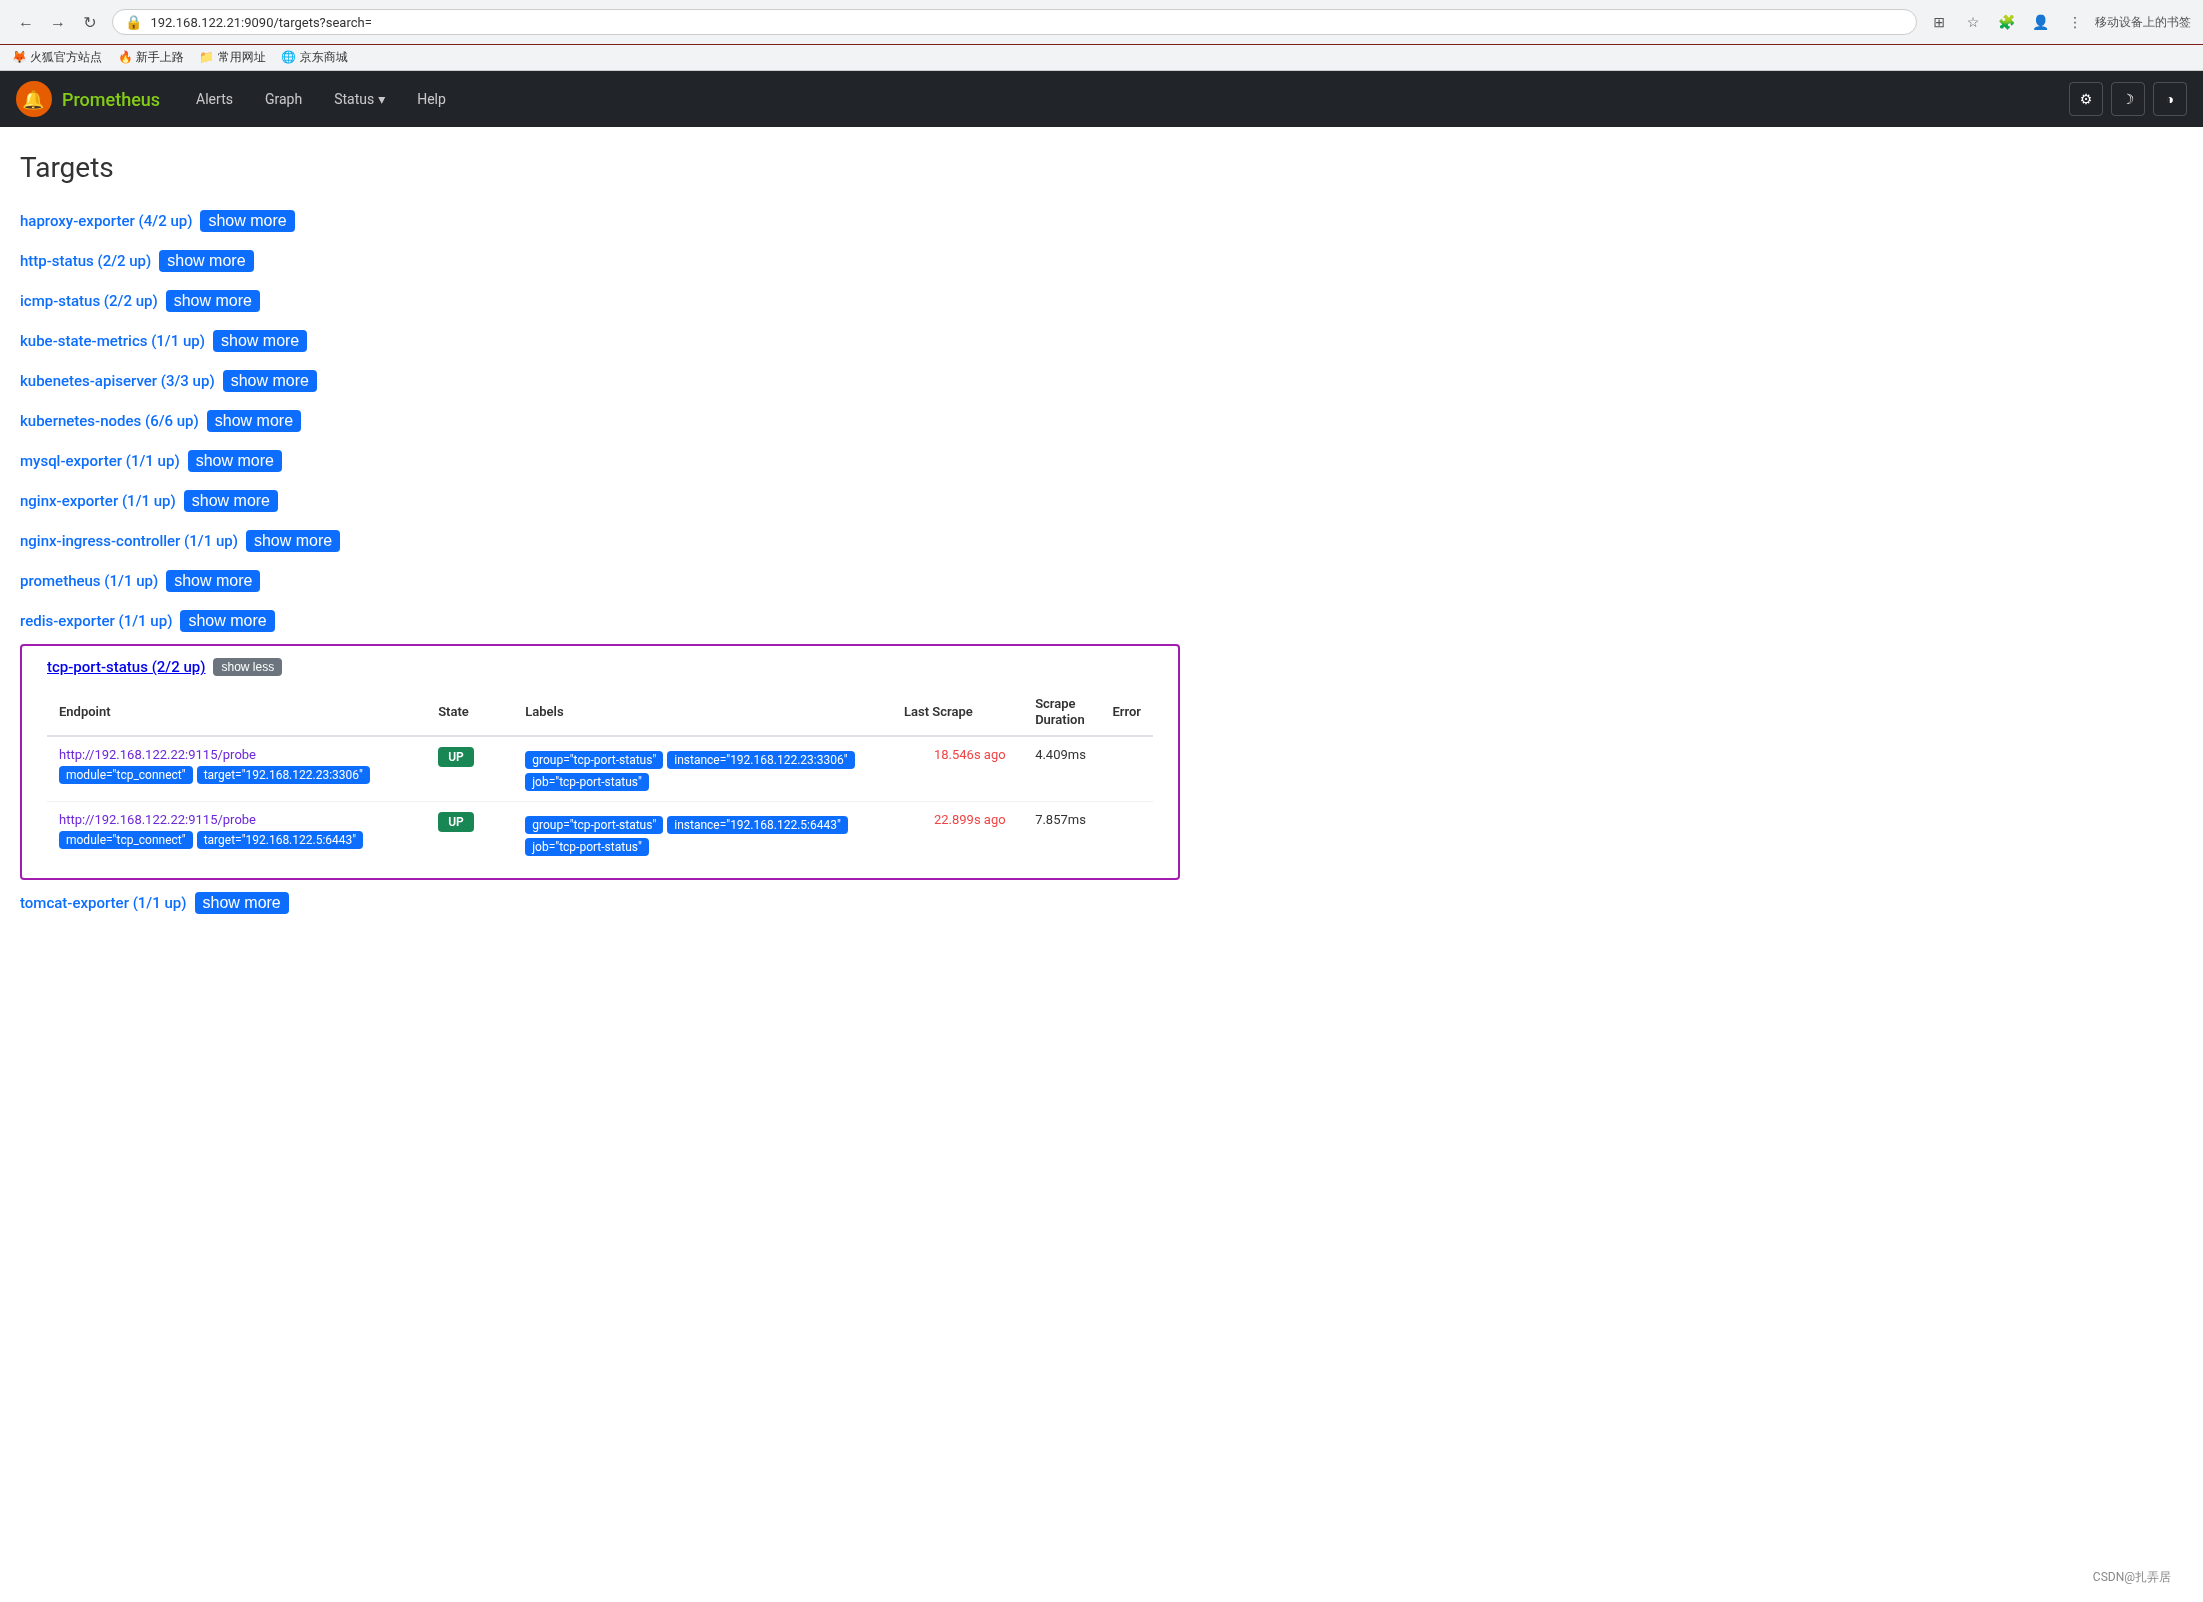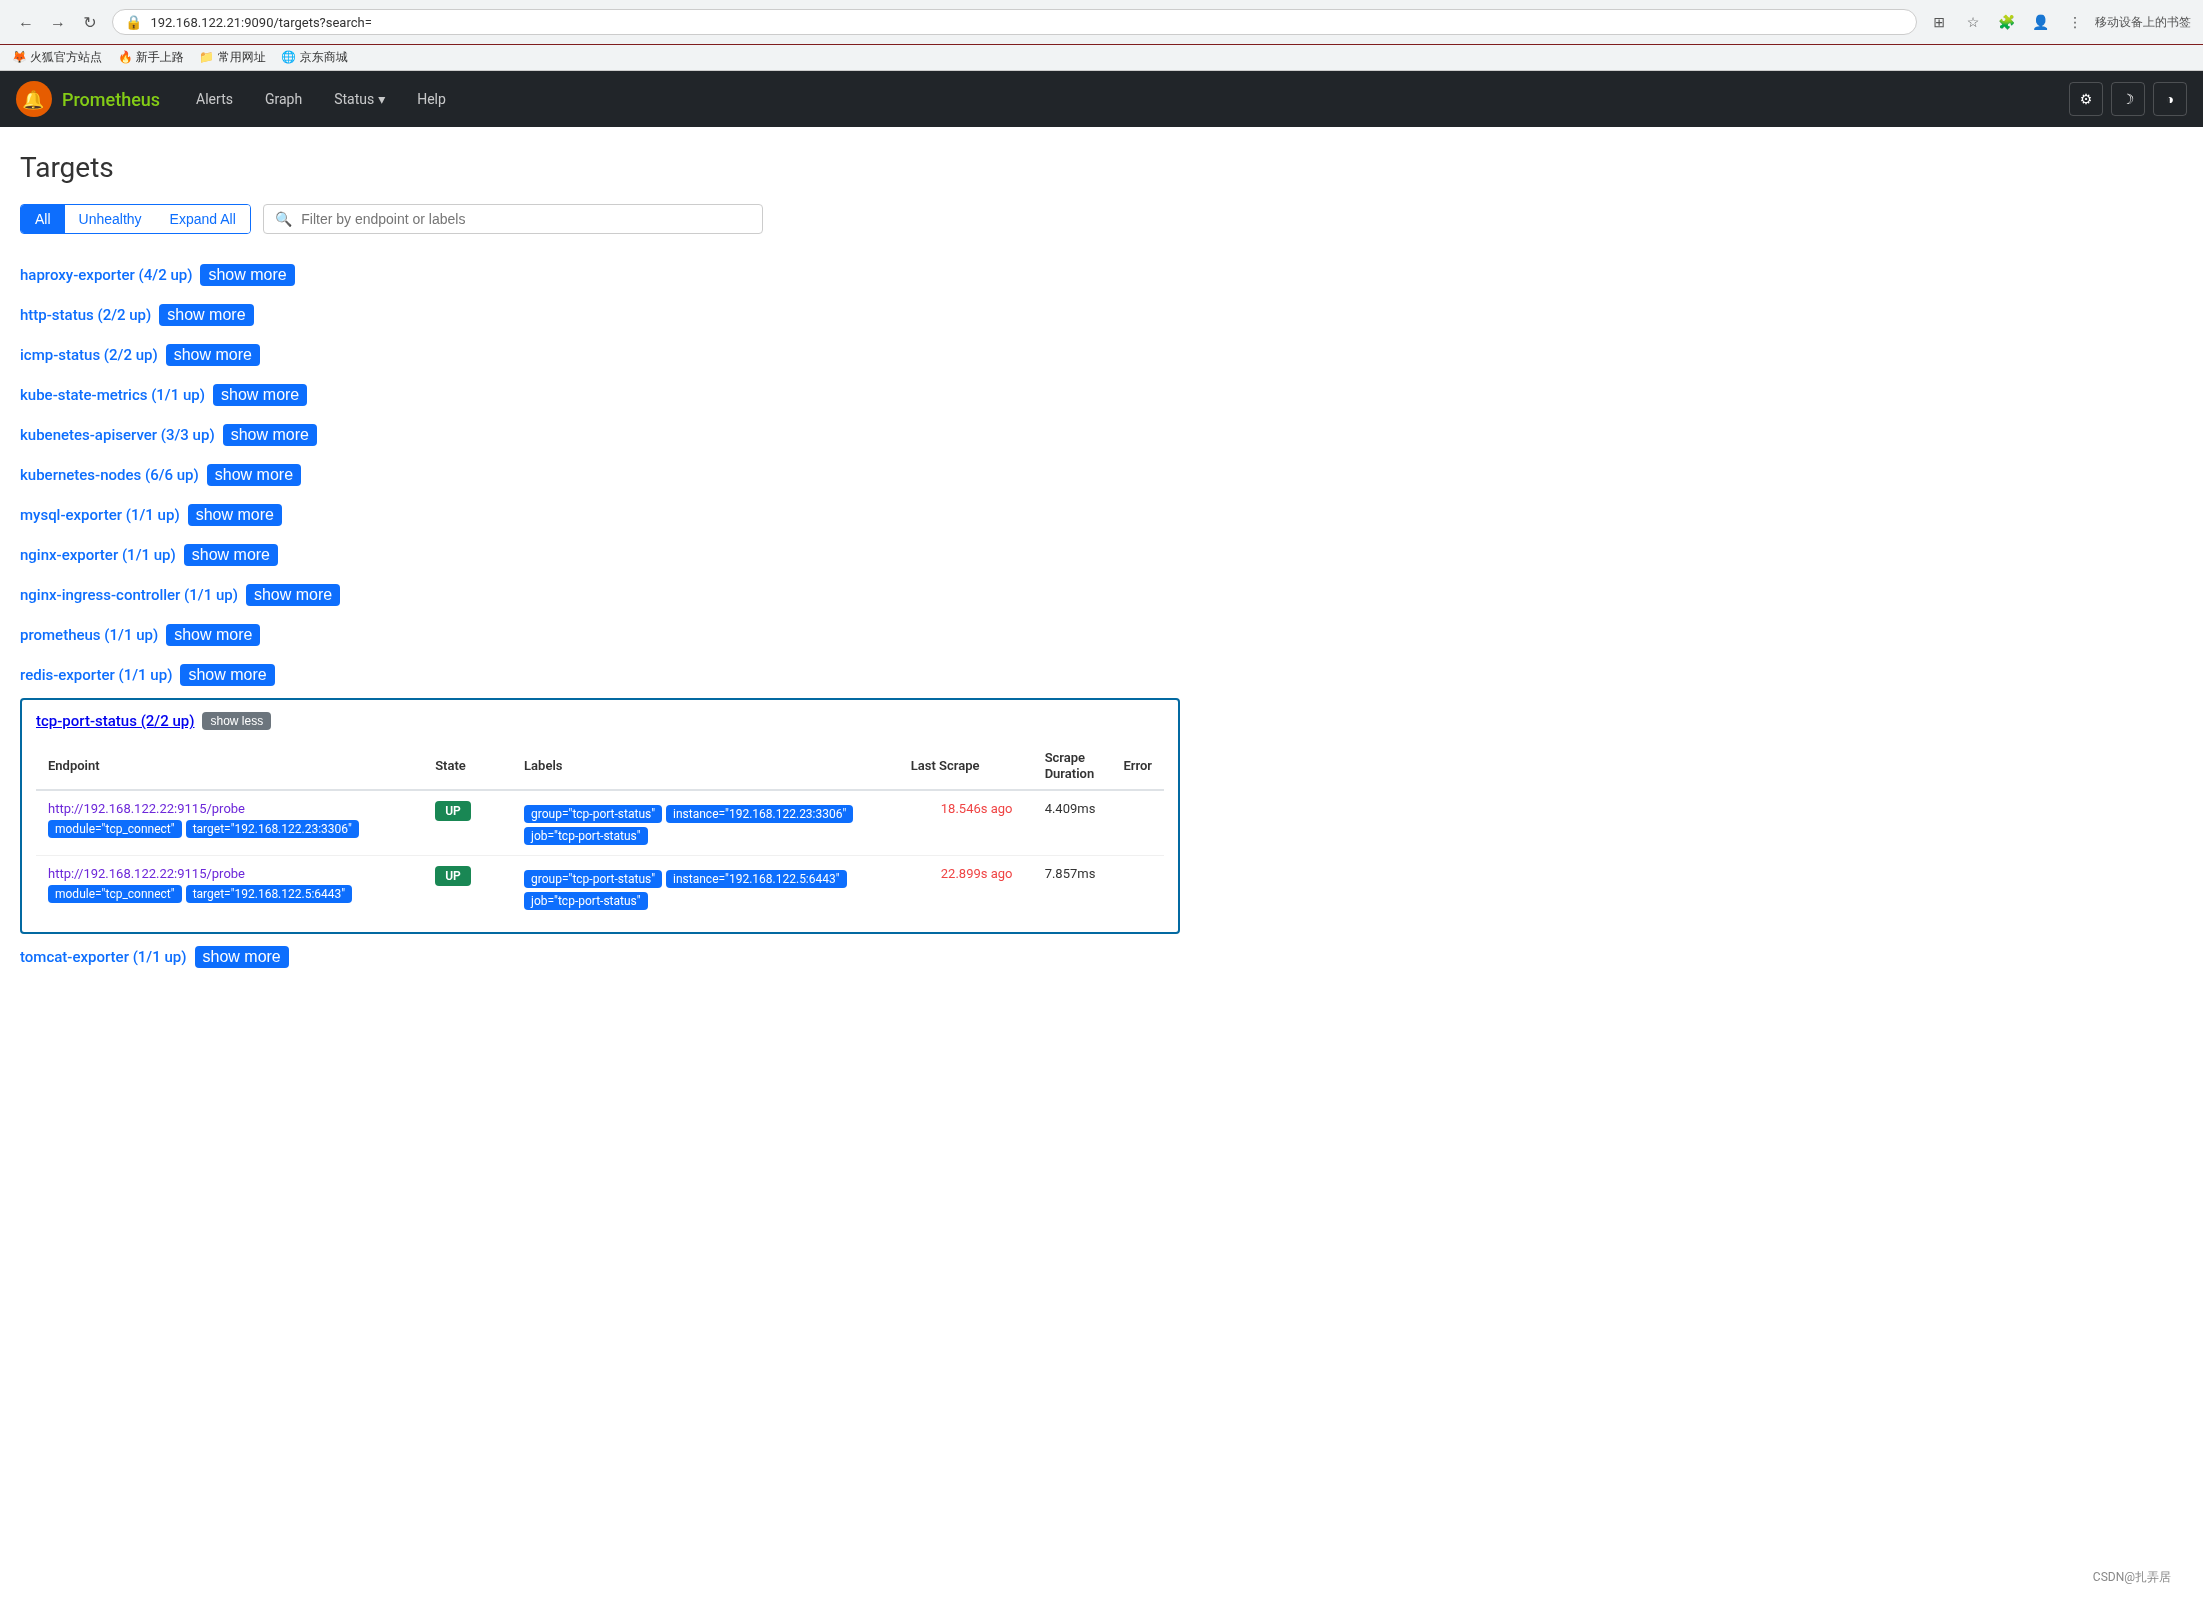--- a/index.html
+++ b/index.html
@@ -42,21 +42,21 @@
     .search-icon { color: #888; font-size: 14px; }
     .search-input { border: none; outline: none; font-size: 14px; width: 100%; color: #333; }
 
     
     .target-group { margin-bottom: 6px; }
     .target-group-name { color: #0d6efd; font-size: 15px; font-weight: 500; display: flex; align-items: center; gap: 8px; padding: 6px 0; }
     .target-group-name a { color: #0d6efd; text-decoration: none; }
     .show-btn { background: #0d6efd; color: #fff; border: none; border-radius: 4px; padding: 2px 8px; font-size: 16px; cursor: pointer; white-space: nowrap; }
 
     
-    .expanded-section { border: 2px solid #0369a1; border-radius: 4px; margin-bottom: 6px; padding: 12px 14px; }
+    .expanded-section { border: 2px solid #a21caf; border-radius: 4px; margin-bottom: 6px; padding: 12px 25px; }
     .expanded-header { color: #0d6efd; font-size: 15px; font-weight: 500; display: flex; align-items: center; gap: 8px; margin-bottom: 12px; }
     .show-less-btn { background: #6c757d; color: #fff; border: none; border-radius: 4px; padding: 2px 8px; font-size: 12px; cursor: pointer; }
 
     .target-table { width: 100%; border-collapse: collapse; }
     .target-table th { text-align: left; padding: 8px 12px; font-weight: 600; color: #333; border-bottom: 2px solid #dee2e6; font-size: 13px; }
     .target-table td { padding: 10px 12px; border-bottom: 1px solid #f0f0f0; vertical-align: top; font-size: 13px; }
     .target-table tr:last-child td { border-bottom: none; }
 
     .endpoint-link { color: #6d28d9; text-decoration: none; display: block; margin-bottom: 4px; }
     .label-tags { display: flex; flex-wrap: wrap; gap: 4px; margin-top: 4px; }
@@ -122,31 +122,20 @@
   <div class="navbar-right">
     <button class="navbar-icon-btn">⚙</button>
     <button class="navbar-icon-btn">☽</button>
     <button class="navbar-icon-btn">◑</button>
   </div>
 </nav>
 
 <div class="main-content">
   <h1 class="page-title">Targets</h1>
 
-  <div class="filter-bar">
-    <div class="btn-group">
-      <button class="btn-group-btn btn-active">All</button>
-      <button class="btn-group-btn btn-inactive">Unhealthy</button>
-      <button class="btn-group-btn btn-inactive">Expand All</button>
-    </div>
-    <div class="search-container">
-      <span class="search-icon">🔍</span>
-      <input class="search-input" type="text" placeholder="Filter by endpoint or labels" style="">
-    </div>
-  </div>
 
   <div>
 
     <div class="target-group">
       <div class="target-group-name">
         <a href="#">haproxy-exporter (4/2 up)</a>
         <button class="show-btn">show more</button>
       </div>
     </div>
 

